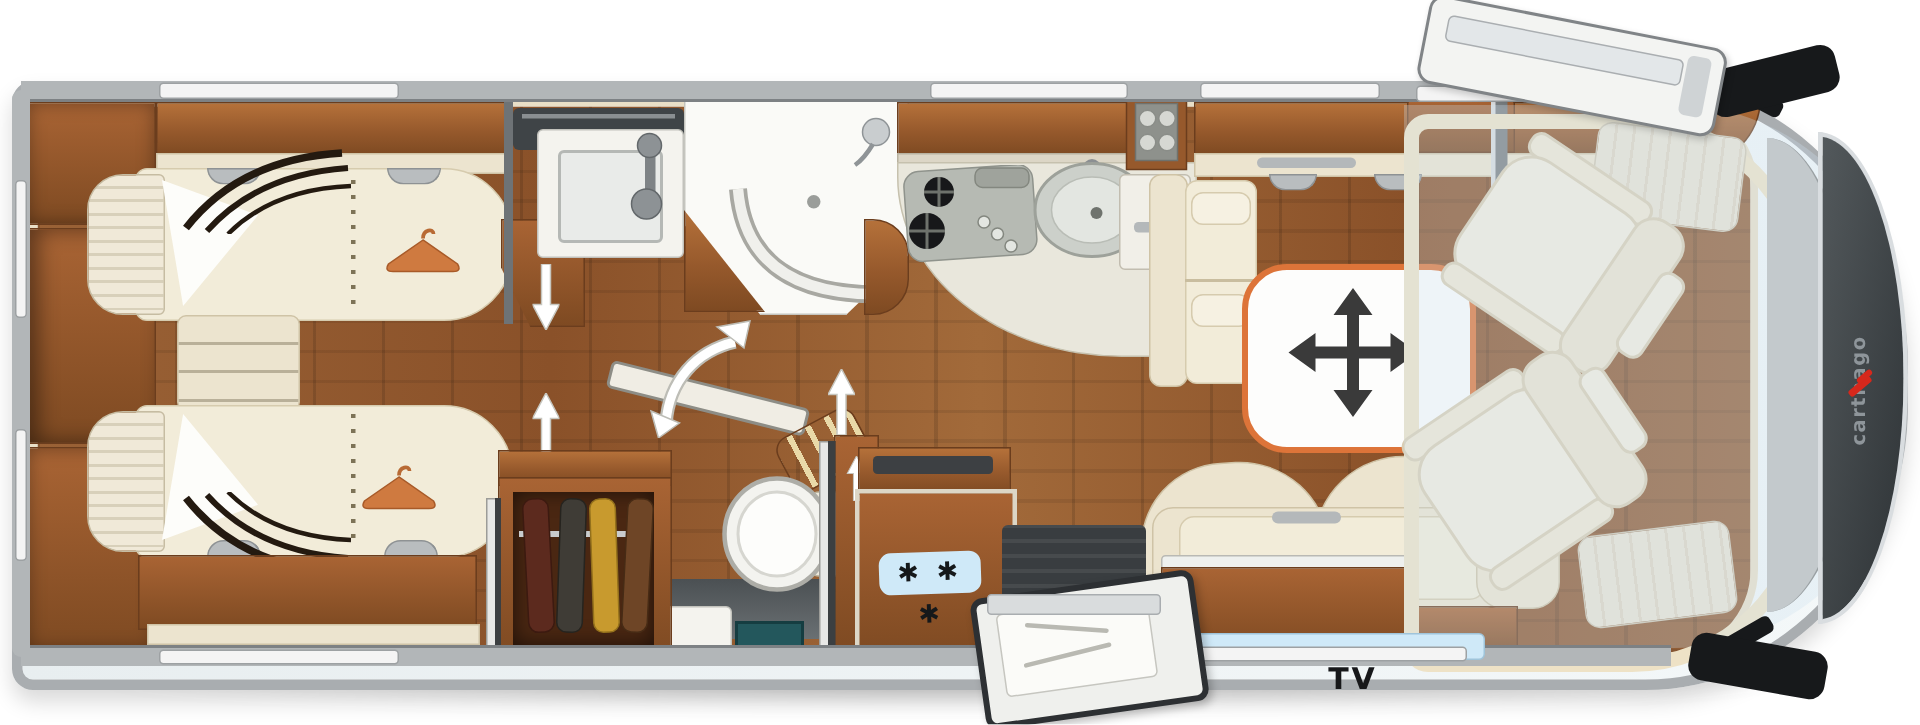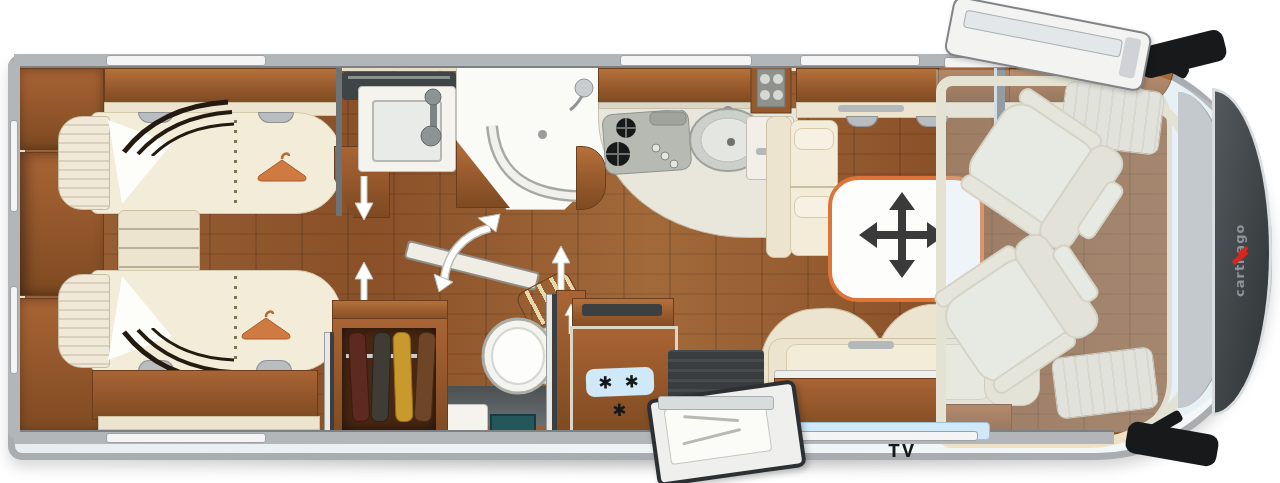--- a/index.html
+++ b/index.html
@@ -20,21 +20,21 @@
       repeating-linear-gradient(90deg, rgba(0,0,0,.12) 0 2px, rgba(0,0,0,0) 2px 46px),
       repeating-linear-gradient(0deg, rgba(0,0,0,.08) 0 2px, rgba(0,0,0,0) 2px 20px),
       linear-gradient(90deg,#9a6236 0%,#8a5129 30%,#a26a3a 55%,#8a5129 80%,#936039 100%);
   }
   .ribs{background:repeating-linear-gradient(180deg,#f0e9d8 0 7px,#d8d0ba 7px 9px);border:1px solid #c6bca2;}
   .seat{position:absolute;width:150px;height:122px;}
   .seat-cushion{position:absolute;left:4px;top:14px;width:104px;height:94px;background:#f3edde;border:2px solid #d8cdb4;border-radius:24px;}
   .seat-back{position:absolute;right:14px;top:4px;width:34px;height:112px;background:#ebe3cf;border:2px solid #d8cdb4;border-radius:16px;}
   .seat-head{position:absolute;right:0;top:30px;width:16px;height:60px;background:#f3edde;border:2px solid #d8cdb4;border-radius:8px;}
   .seat-arm{position:absolute;left:8px;width:92px;height:14px;background:#efe7d3;border:2px solid #d8cdb4;border-radius:8px;}
-  .tv{font-size:20px;font-weight:bold;color:#17181a;text-align:center;letter-spacing:2px;font-family:Liberation Mono, monospace;}
+  .tv{font-size:20px;font-weight:bold;color:#17181a;text-align:center;letter-spacing:2px;}
   .brand{writing-mode:vertical-rl;transform:rotate(180deg);font-size:13px;font-weight:bold;color:#8e959a;letter-spacing:1px;text-align:center;}
   .snow{font-size:17px;font-weight:bold;color:#15181a;text-align:center;line-height:28px;letter-spacing:3px;}
 </style>
 </head>
 <body>
 
 <div class="scene">
 
   <div class="abs" style="left:50px;top:434px;width:1160px;height:36px;background:radial-gradient(ellipse at center,rgba(110,110,110,.38),rgba(255,255,255,0) 70%);filter:blur(6px);"></div>
 

